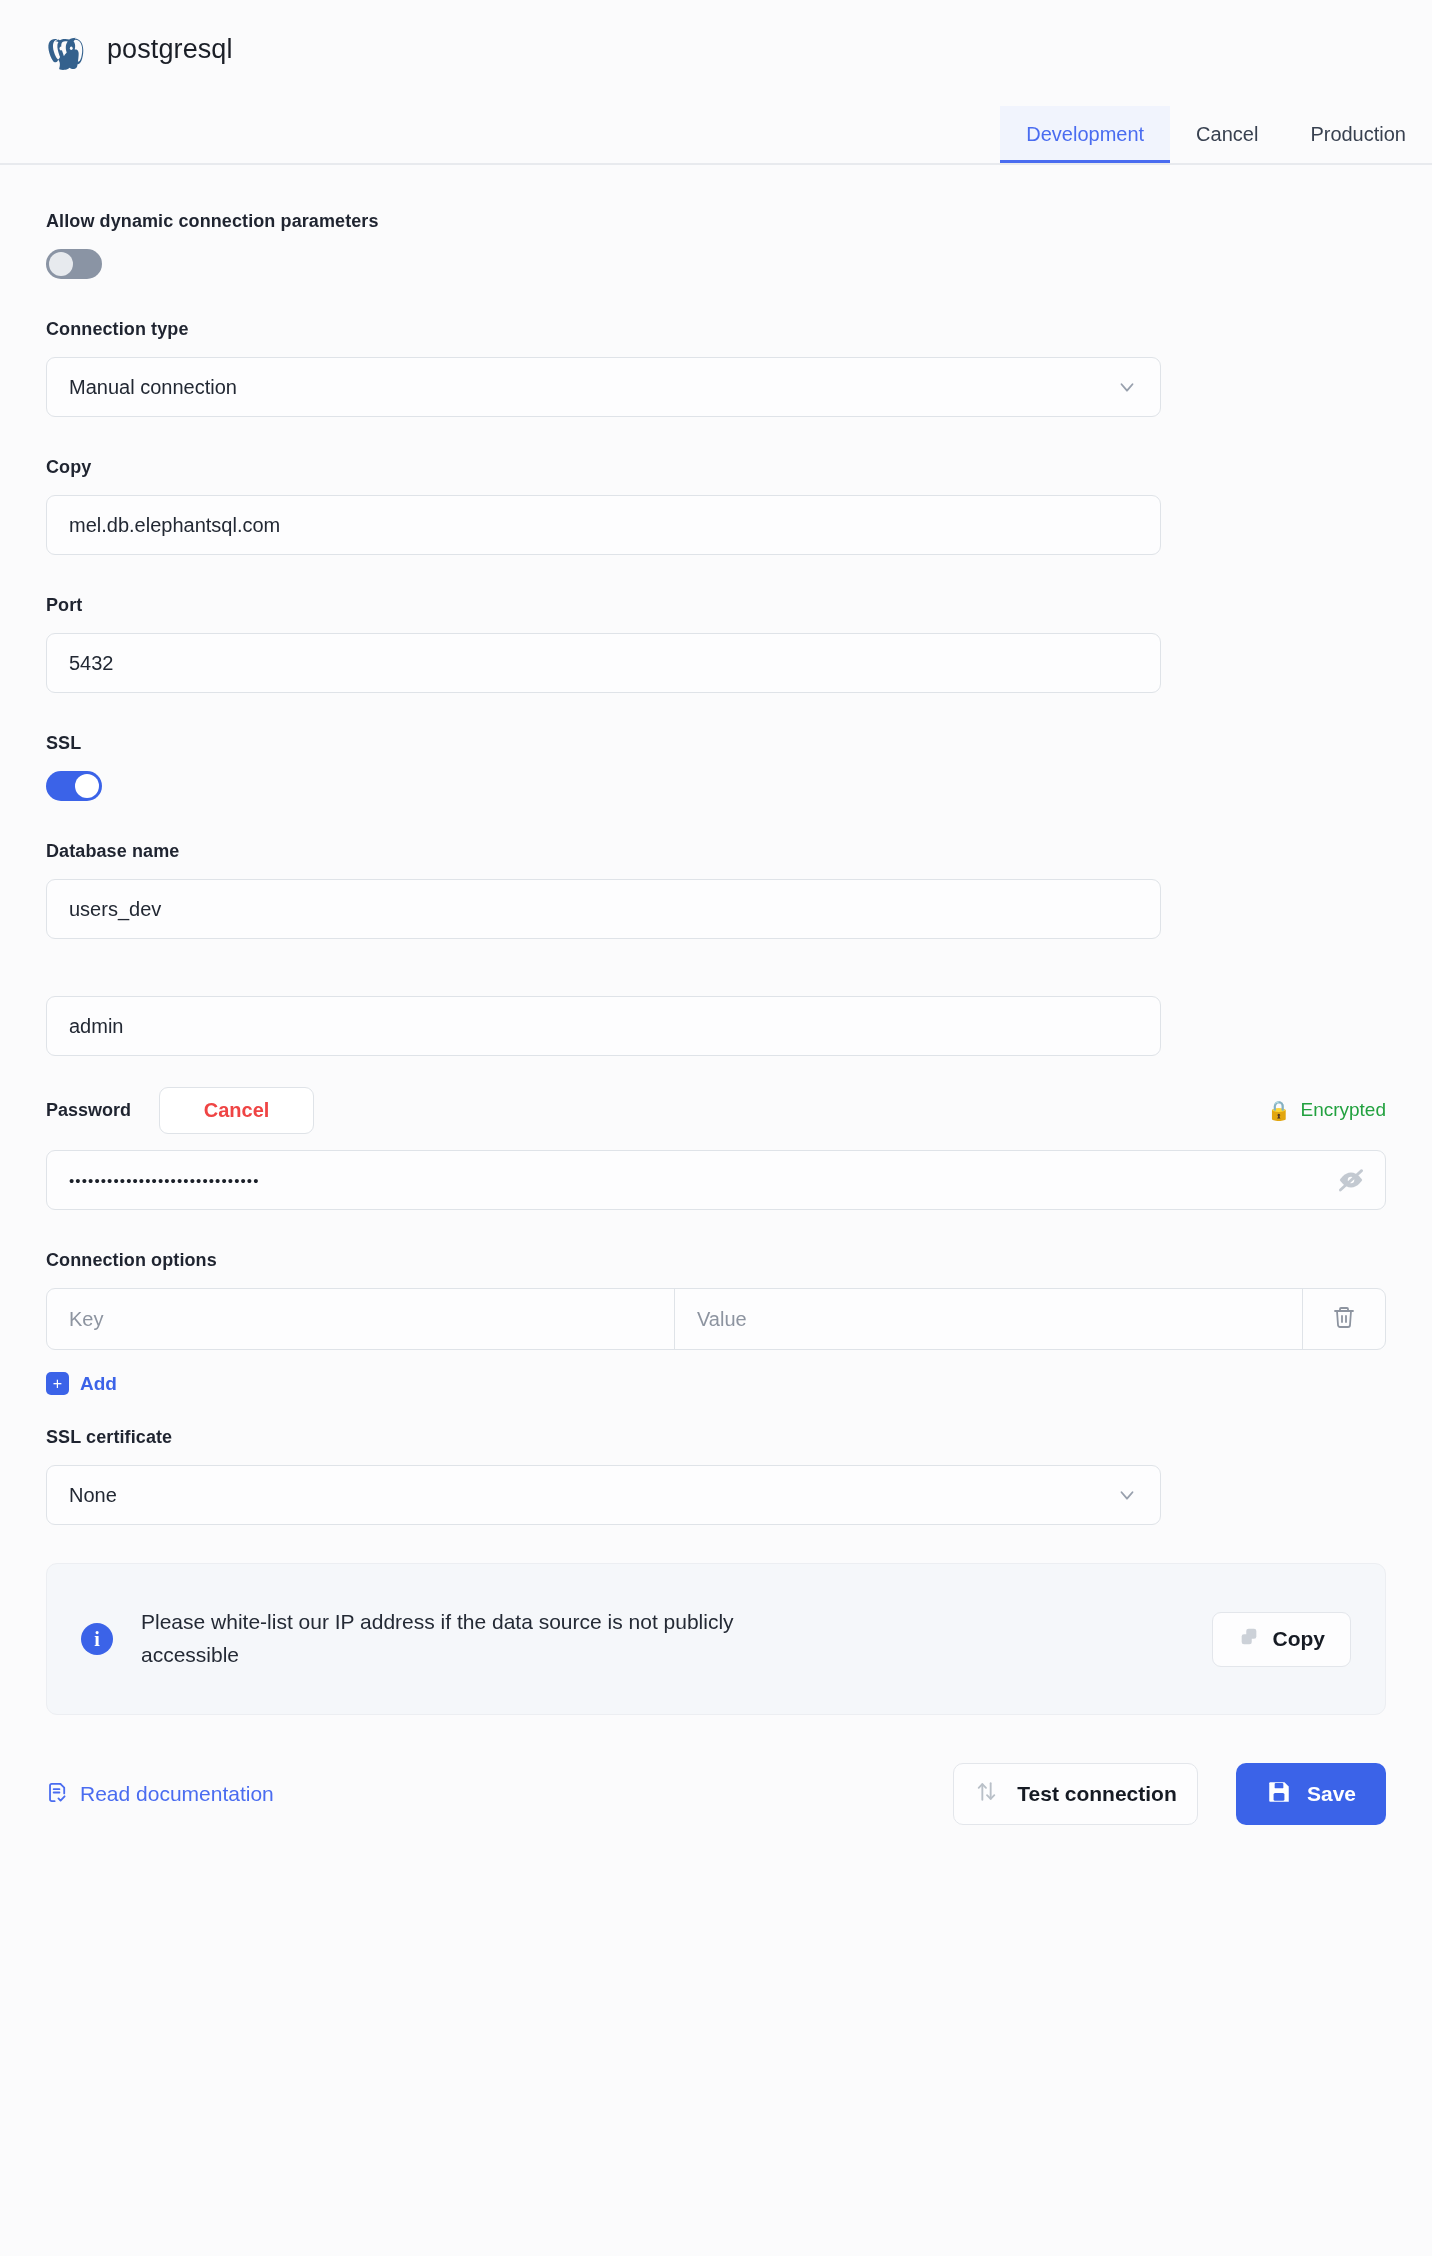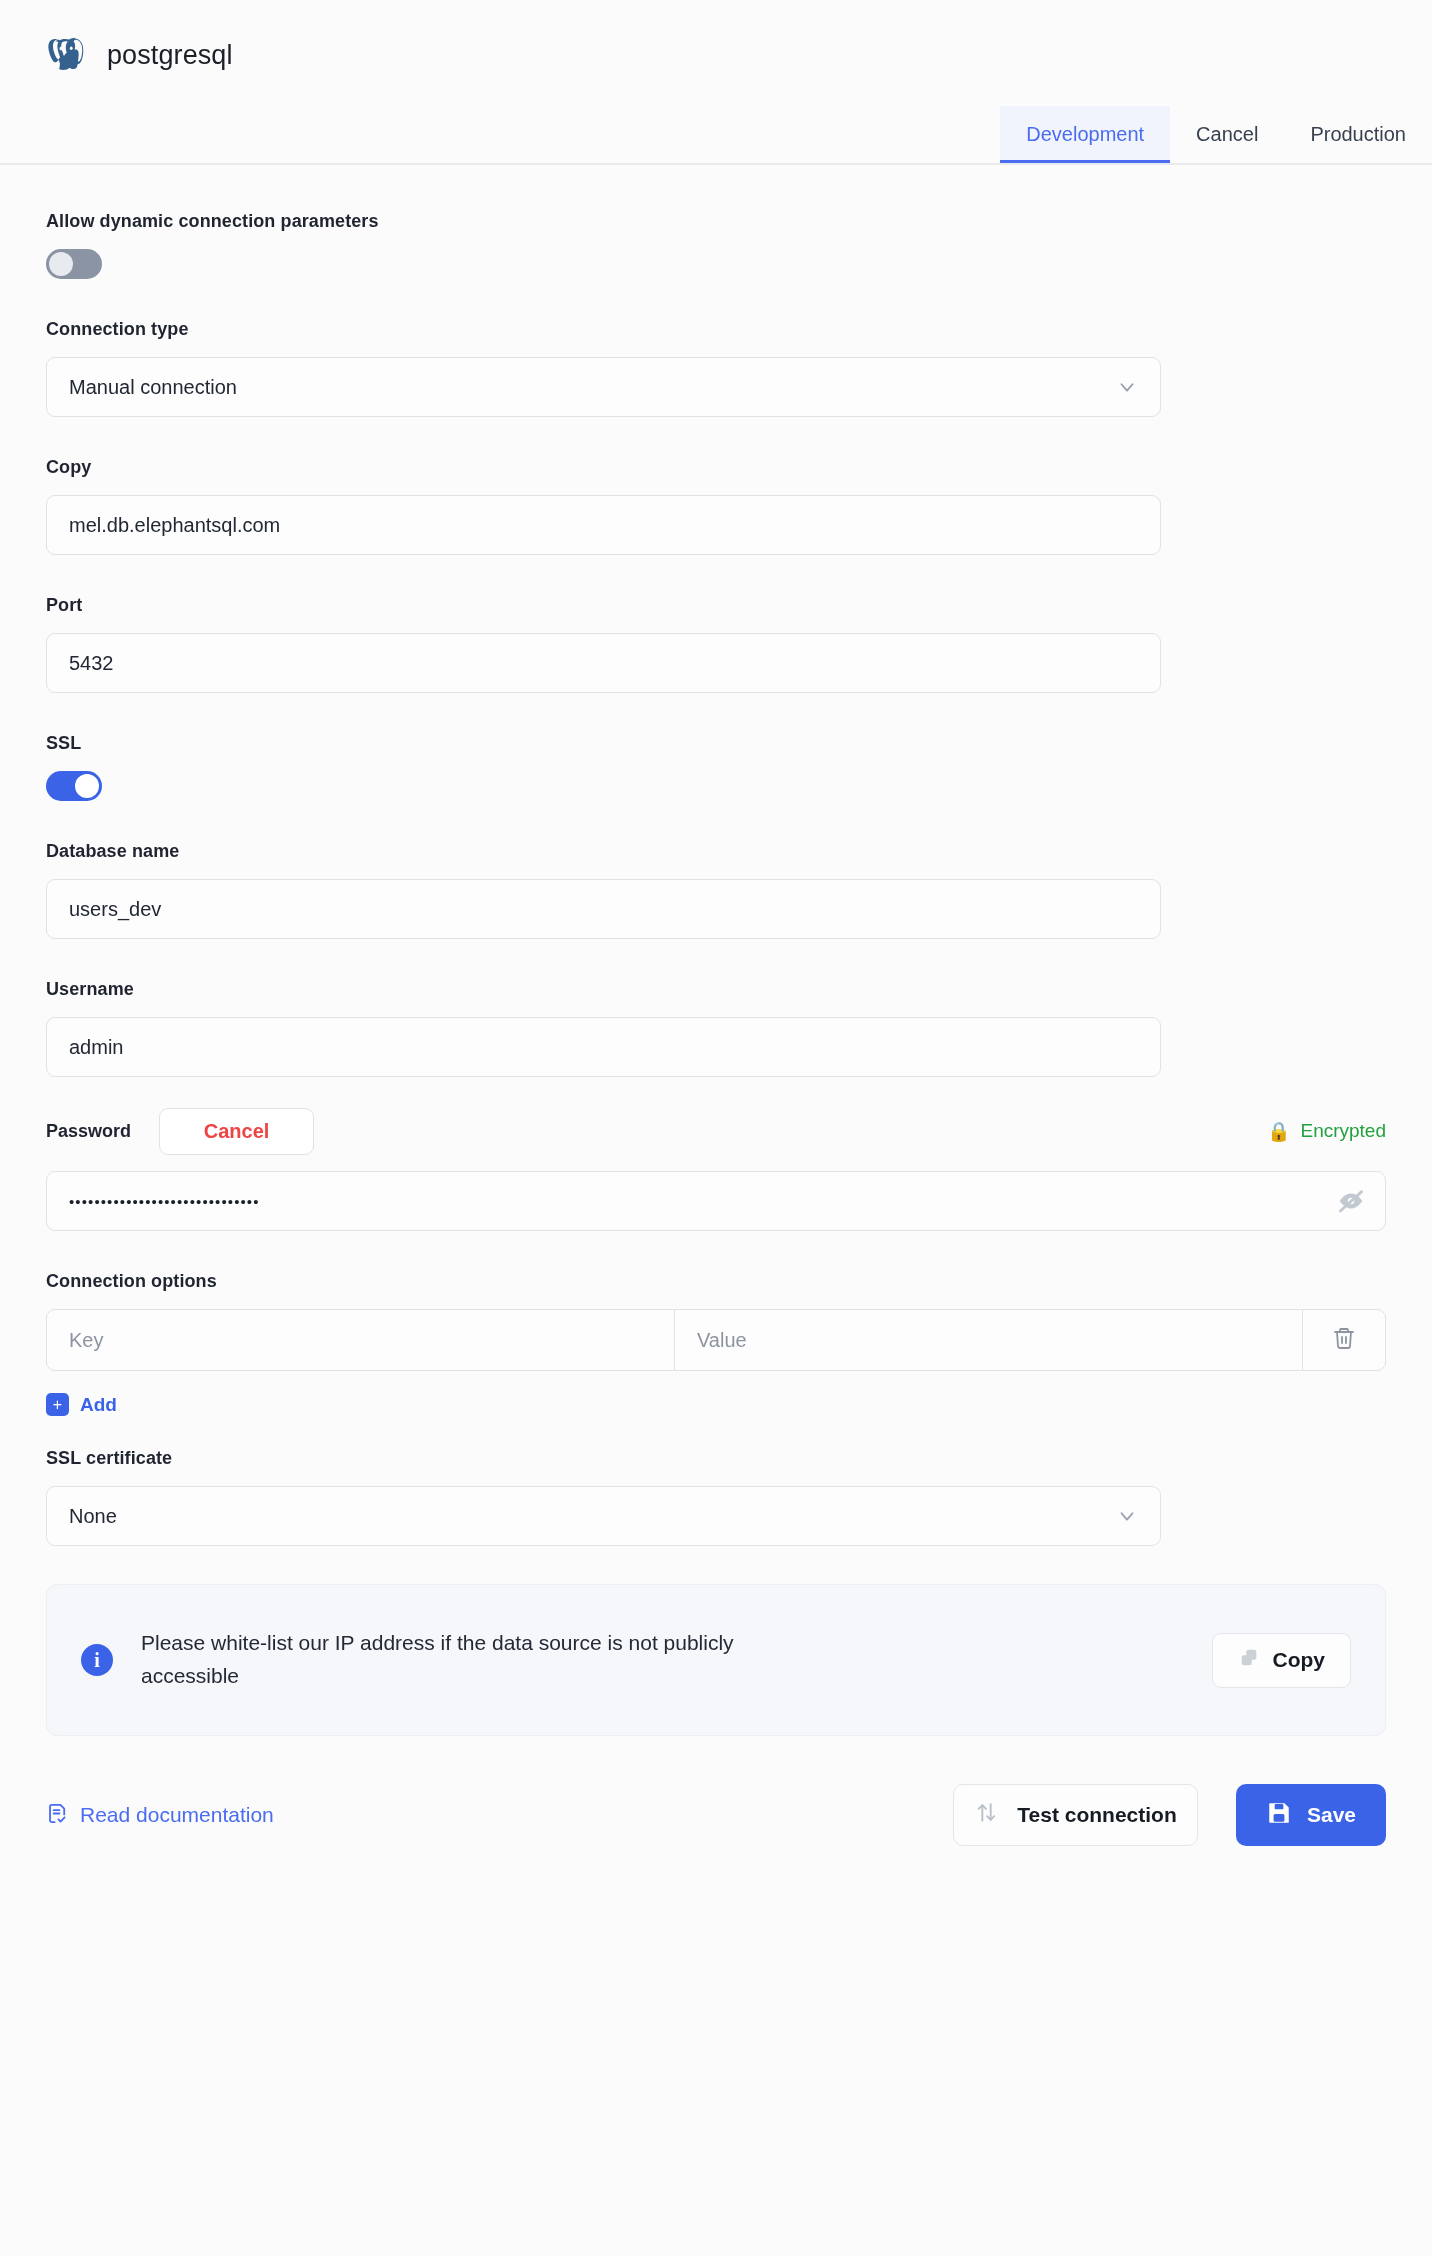--- a/index.html
+++ b/index.html
@@ -7,21 +7,21 @@
     width: 1432px;
     height: 2256px;
     background: #fbfbfc;
     font-family: "Liberation Sans", sans-serif;
     color: #1f2937;
     overflow: hidden;
   }
   .page { position: relative; width: 1432px; height: 2256px; background: #fbfbfc; }
 
   
-  .header { display: flex; align-items: center; gap: 20px; padding: 34px 8px 0 45px; }
+  .header { display: flex; gap: 20px; padding: 34px 8px 0 45px; }
   .pg-logo { width: 42px; height: 42px; display: block; }
   .app-title { font-size: 27px; font-weight: 400; color: #1b1f27; letter-spacing: .1px; }
 
   
   .tabs-wrap { position: relative; margin-top: 30px; height: 59px; }
   .tabs { display: flex; align-items: stretch; padding-left: 46px; height: 57px; justify-content: flex-end; }
   .tab {
     display: flex; align-items: center; justify-content: center;
     padding: 0 26px; font-size: 20px; color: #384150;
     position: relative; cursor: pointer; background: transparent;
@@ -220,21 +220,20 @@
       <div class="label">Database name</div>
       <div class="gap-sm"></div>
       <div class="input">
         <span>users_dev</span>
       </div>
     </div>
 
     <div class="gap-md"></div>
 
     <div class="field">
-      <div class="label">Username</div>
       <div class="gap-sm"></div>
       <div class="input">
         <span>admin</span>
       </div>
     </div>
 
     <div style="height:28px"></div>
 
     <div class="field">
       <div class="pw-row">

